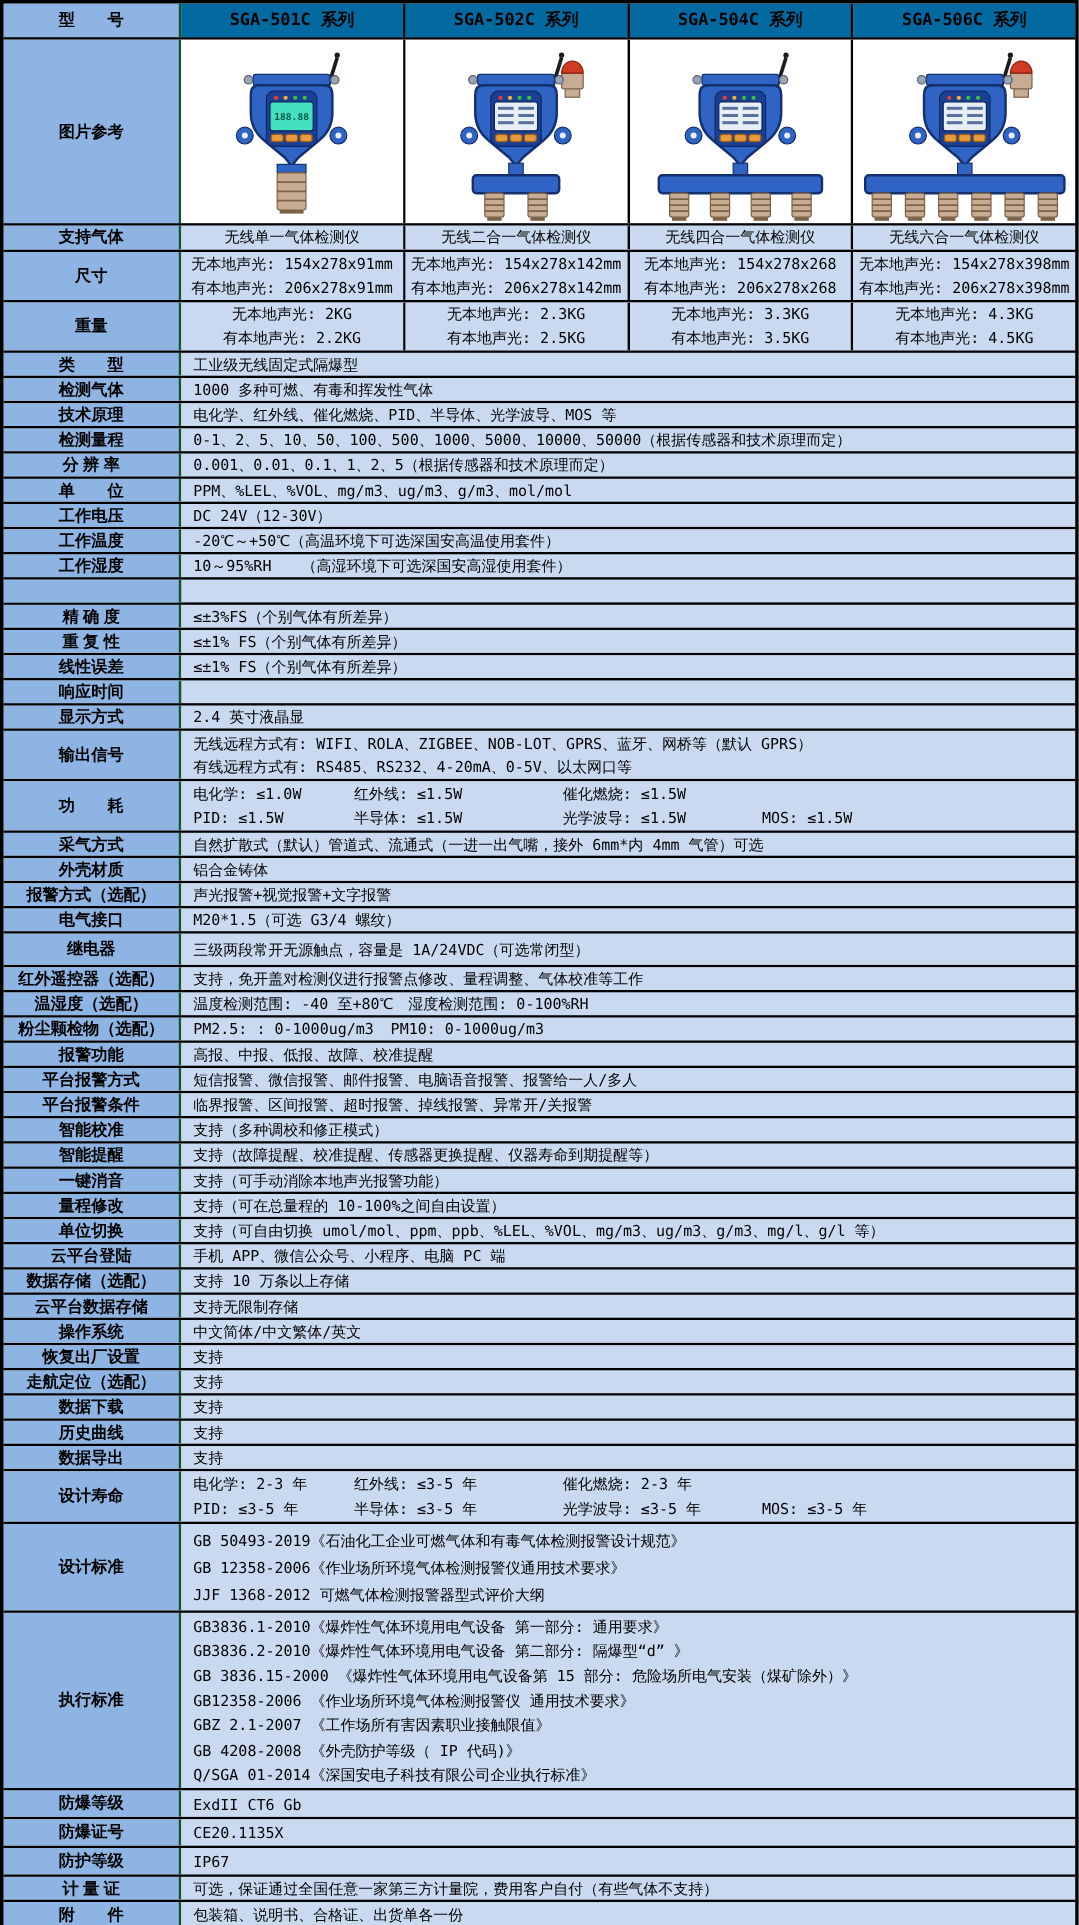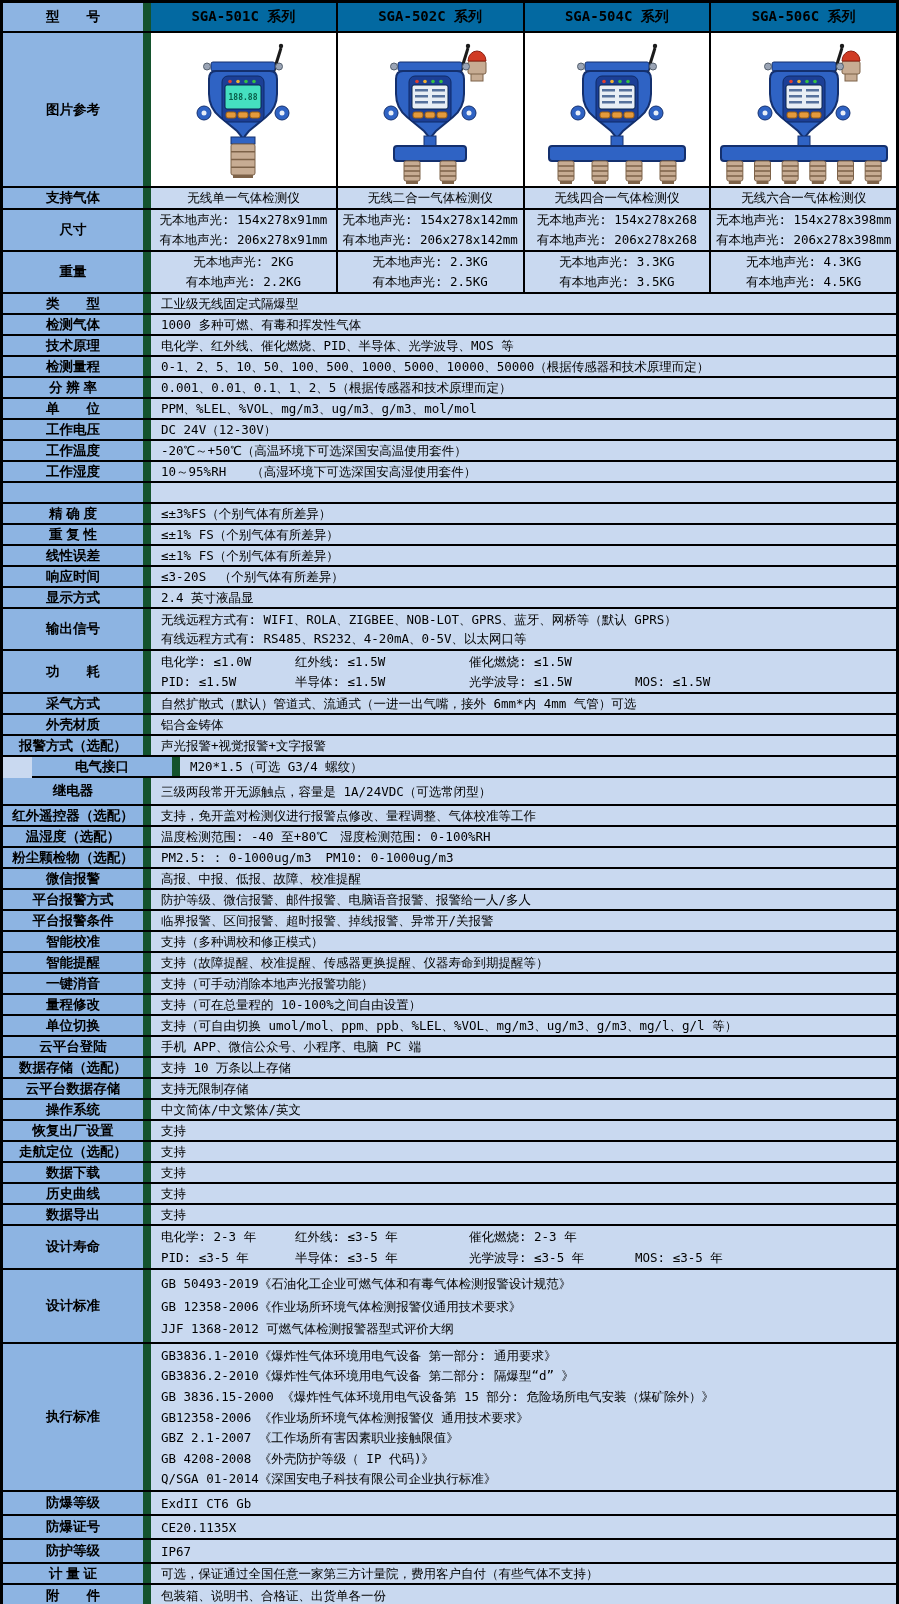--- a/index.html
+++ b/index.html
@@ -11,21 +11,21 @@
     background:#c9d9f0;
     font-family:"Liberation Sans", sans-serif;
     color:#000;
   }
   .row{display:flex;box-sizing:border-box;border-bottom:2px solid #000;overflow:hidden;}
   .row:last-child{border-bottom:none;}
   .cell{box-sizing:border-box;}
   .label{
     flex:0 0 148px;width:148px;
     background:#8db4e2;
-    border-right:8px solid #14532d;
+    border-right:2px solid #14532d;
     display:flex;align-items:center;justify-content:center;
     text-align:center;
     font-weight:bold;font-size:13.5px;line-height:1.15;
     padding:0 2px;
   }
   .vcol{
     flex:1 1 0;
     border-right:2px solid #000;
     display:flex;flex-direction:column;align-items:center;justify-content:space-evenly;
     background:#c9d9f0;
@@ -390,23 +390,20 @@
       </div>
     </div>
     <div class="row" style="height: 21px;">
       <div class="cell label">线性误差</div>
       <div class="cell vfull">
         <div class="vline">≤±1% FS（个别气体有所差异）</div>
       </div>
     </div>
     <div class="row" style="height: 21px;">
       <div class="cell label">响应时间</div>
-      <div class="cell vfull">
-        <div class="vline">≤3-20S　（个别气体有所差异）</div>
-      </div>
     </div>
     <div class="row" style="height: 21px;">
       <div class="cell label">显示方式</div>
       <div class="cell vfull">
         <div class="vline">2.4 英寸液晶显</div>
       </div>
     </div>
     <div class="row" style="height: 42px;">
       <div class="cell label">输出信号</div>
       <div class="cell vfull">
@@ -441,21 +438,21 @@
       <div class="cell vfull">
         <div class="vline">铝合金铸体</div>
       </div>
     </div>
     <div class="row" style="height: 21px;">
       <div class="cell label">报警方式（选配）</div>
       <div class="cell vfull">
         <div class="vline">声光报警+视觉报警+文字报警</div>
       </div>
     </div>
-    <div class="row" style="height: 21px; margin-left: 29px;">
+    <div class="row" style="height: 21px;">
       <div class="cell label">电气接口</div>
       <div class="cell vfull">
         <div class="vline">M20*1.5（可选 G3/4 螺纹）</div>
       </div>
     </div>
     <div class="row" style="height: 28px;">
       <div class="cell label">继电器</div>
       <div class="cell vfull">
         <div class="vline">三级两段常开无源触点，容量是 1A/24VDC（可选常闭型）</div>
       </div>
@@ -475,29 +472,29 @@
     <div class="row" style="height: 21px;">
       <div class="cell label">粉尘颗检物（选配）</div>
       <div class="cell vfull">
         <div class="segline">
           <span class="seg">PM2.5: : 0-1000ug/m3</span>
           <span class="seg">PM10: 0-1000ug/m3</span>
         </div>
       </div>
     </div>
     <div class="row" style="height: 21px;">
-      <div class="cell label">微信报警</div>
+      <div class="cell label">报警功能</div>
       <div class="cell vfull">
         <div class="vline">高报、中报、低报、故障、校准提醒</div>
       </div>
     </div>
     <div class="row" style="height: 21px;">
       <div class="cell label">平台报警方式</div>
       <div class="cell vfull">
-        <div class="vline">防护等级、微信报警、邮件报警、电脑语音报警、报警给一人/多人</div>
+        <div class="vline">短信报警、微信报警、邮件报警、电脑语音报警、报警给一人/多人</div>
       </div>
     </div>
     <div class="row" style="height: 21px;">
       <div class="cell label">平台报警条件</div>
       <div class="cell vfull">
         <div class="vline">临界报警、区间报警、超时报警、掉线报警、异常开/关报警</div>
       </div>
     </div>
     <div class="row" style="height: 21px;">
       <div class="cell label">智能校准</div>

